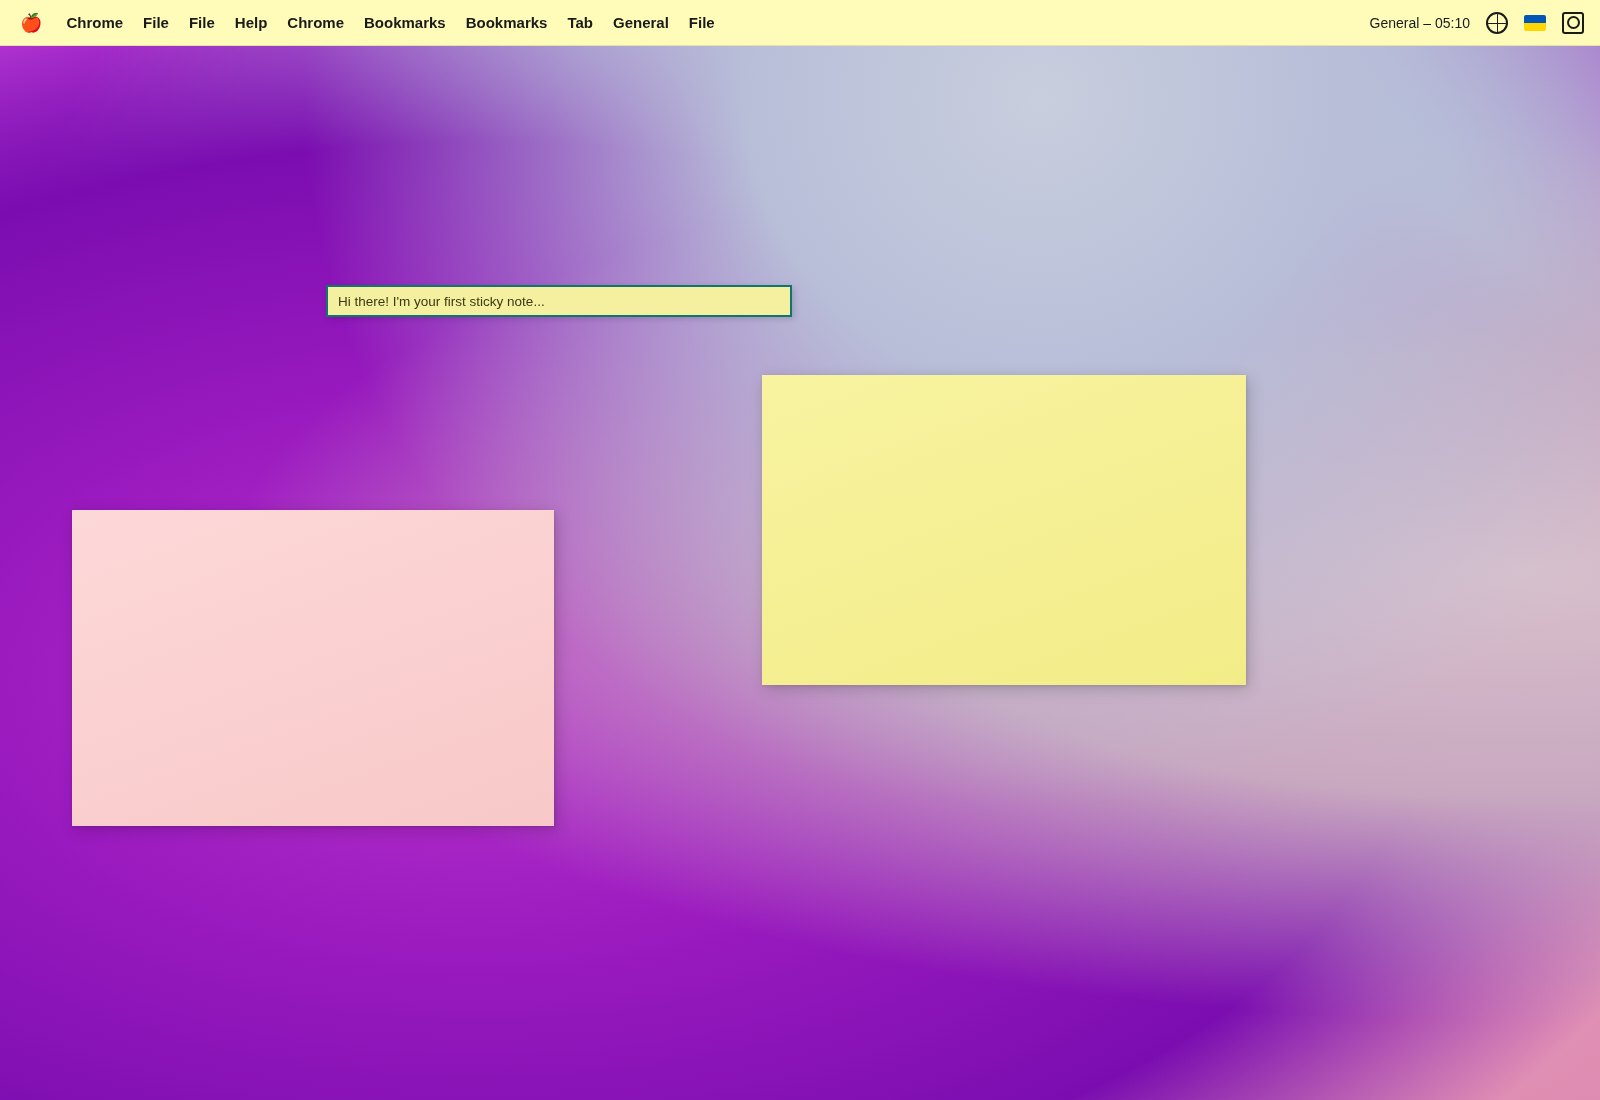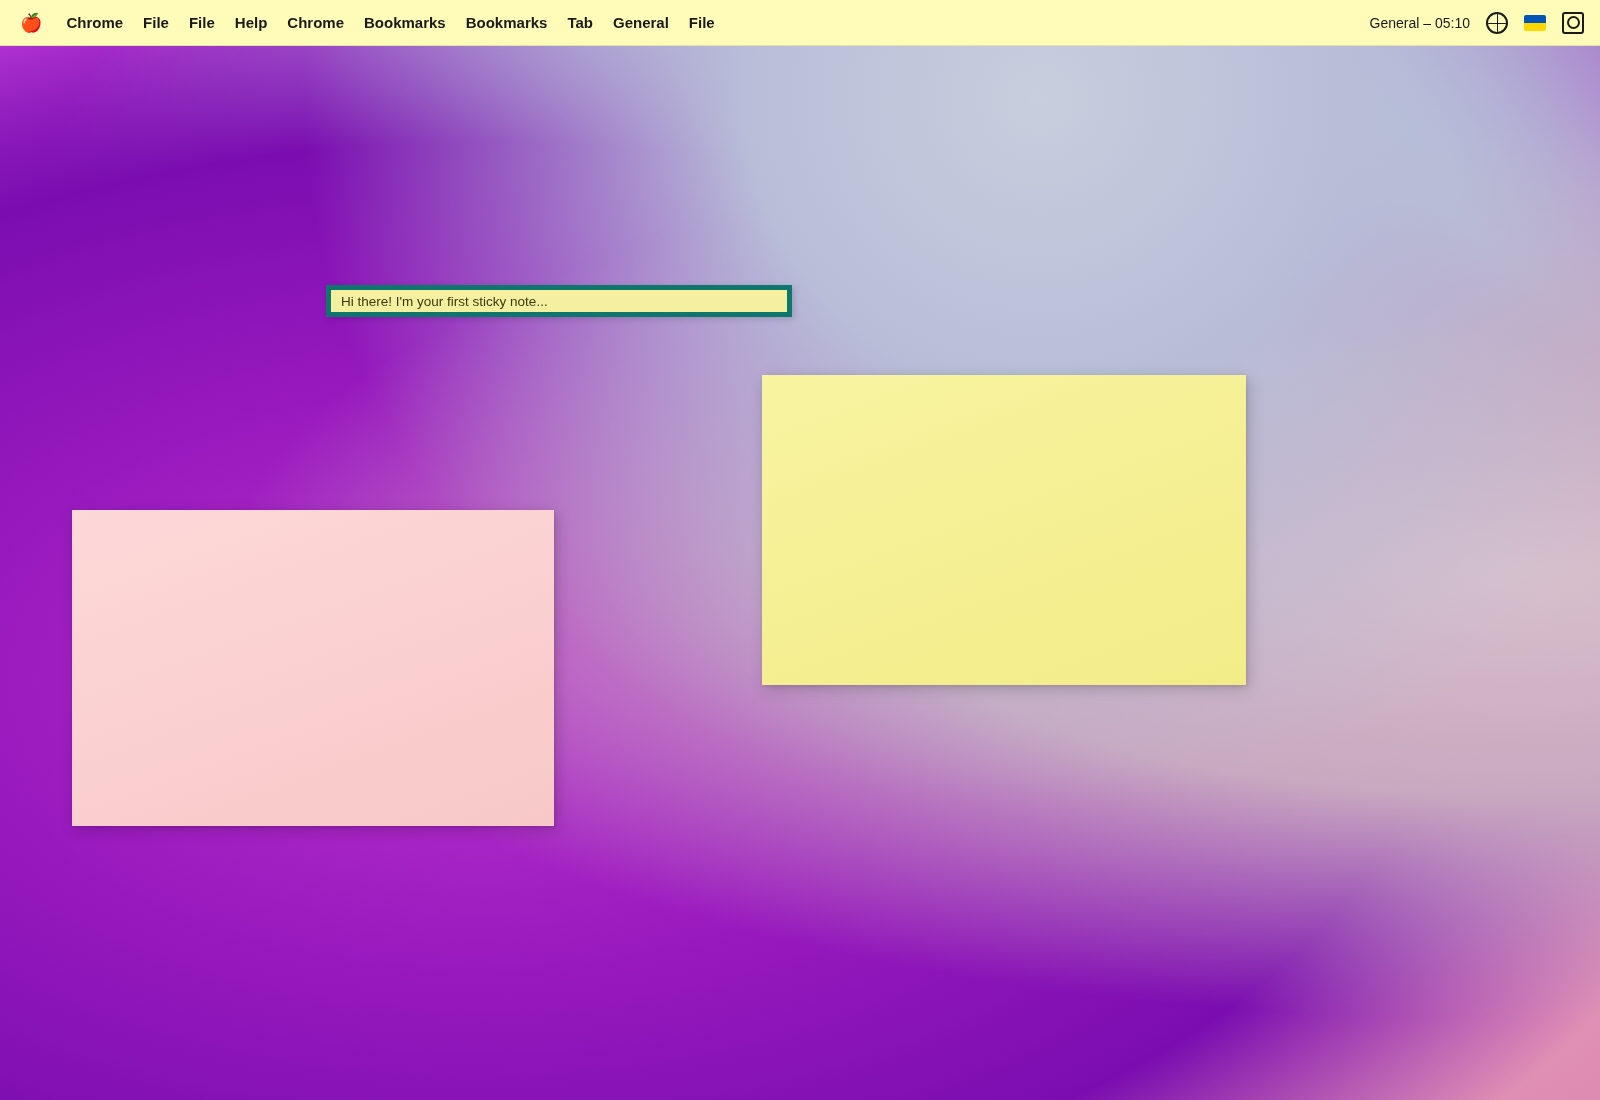--- a/index.html
+++ b/index.html
@@ -92,21 +92,21 @@
     }
 
     
     #sticky-note-small {
       position: absolute;
       top: 285px;
       left: 326px;
       width: 466px;
       height: 32px;
       background: #f5f0a0;
-      border: 5px solid #0f766e;
+      border: 2px solid #0f766e;
       display: flex;
       align-items: center;
       padding: 0 10px;
       font-size: 13.5px;
       color: #3a3a10;
       box-shadow: 2px 2px 6px rgba(0,0,0,0.15);
       cursor: default;
       z-index: 10;
     }
 

